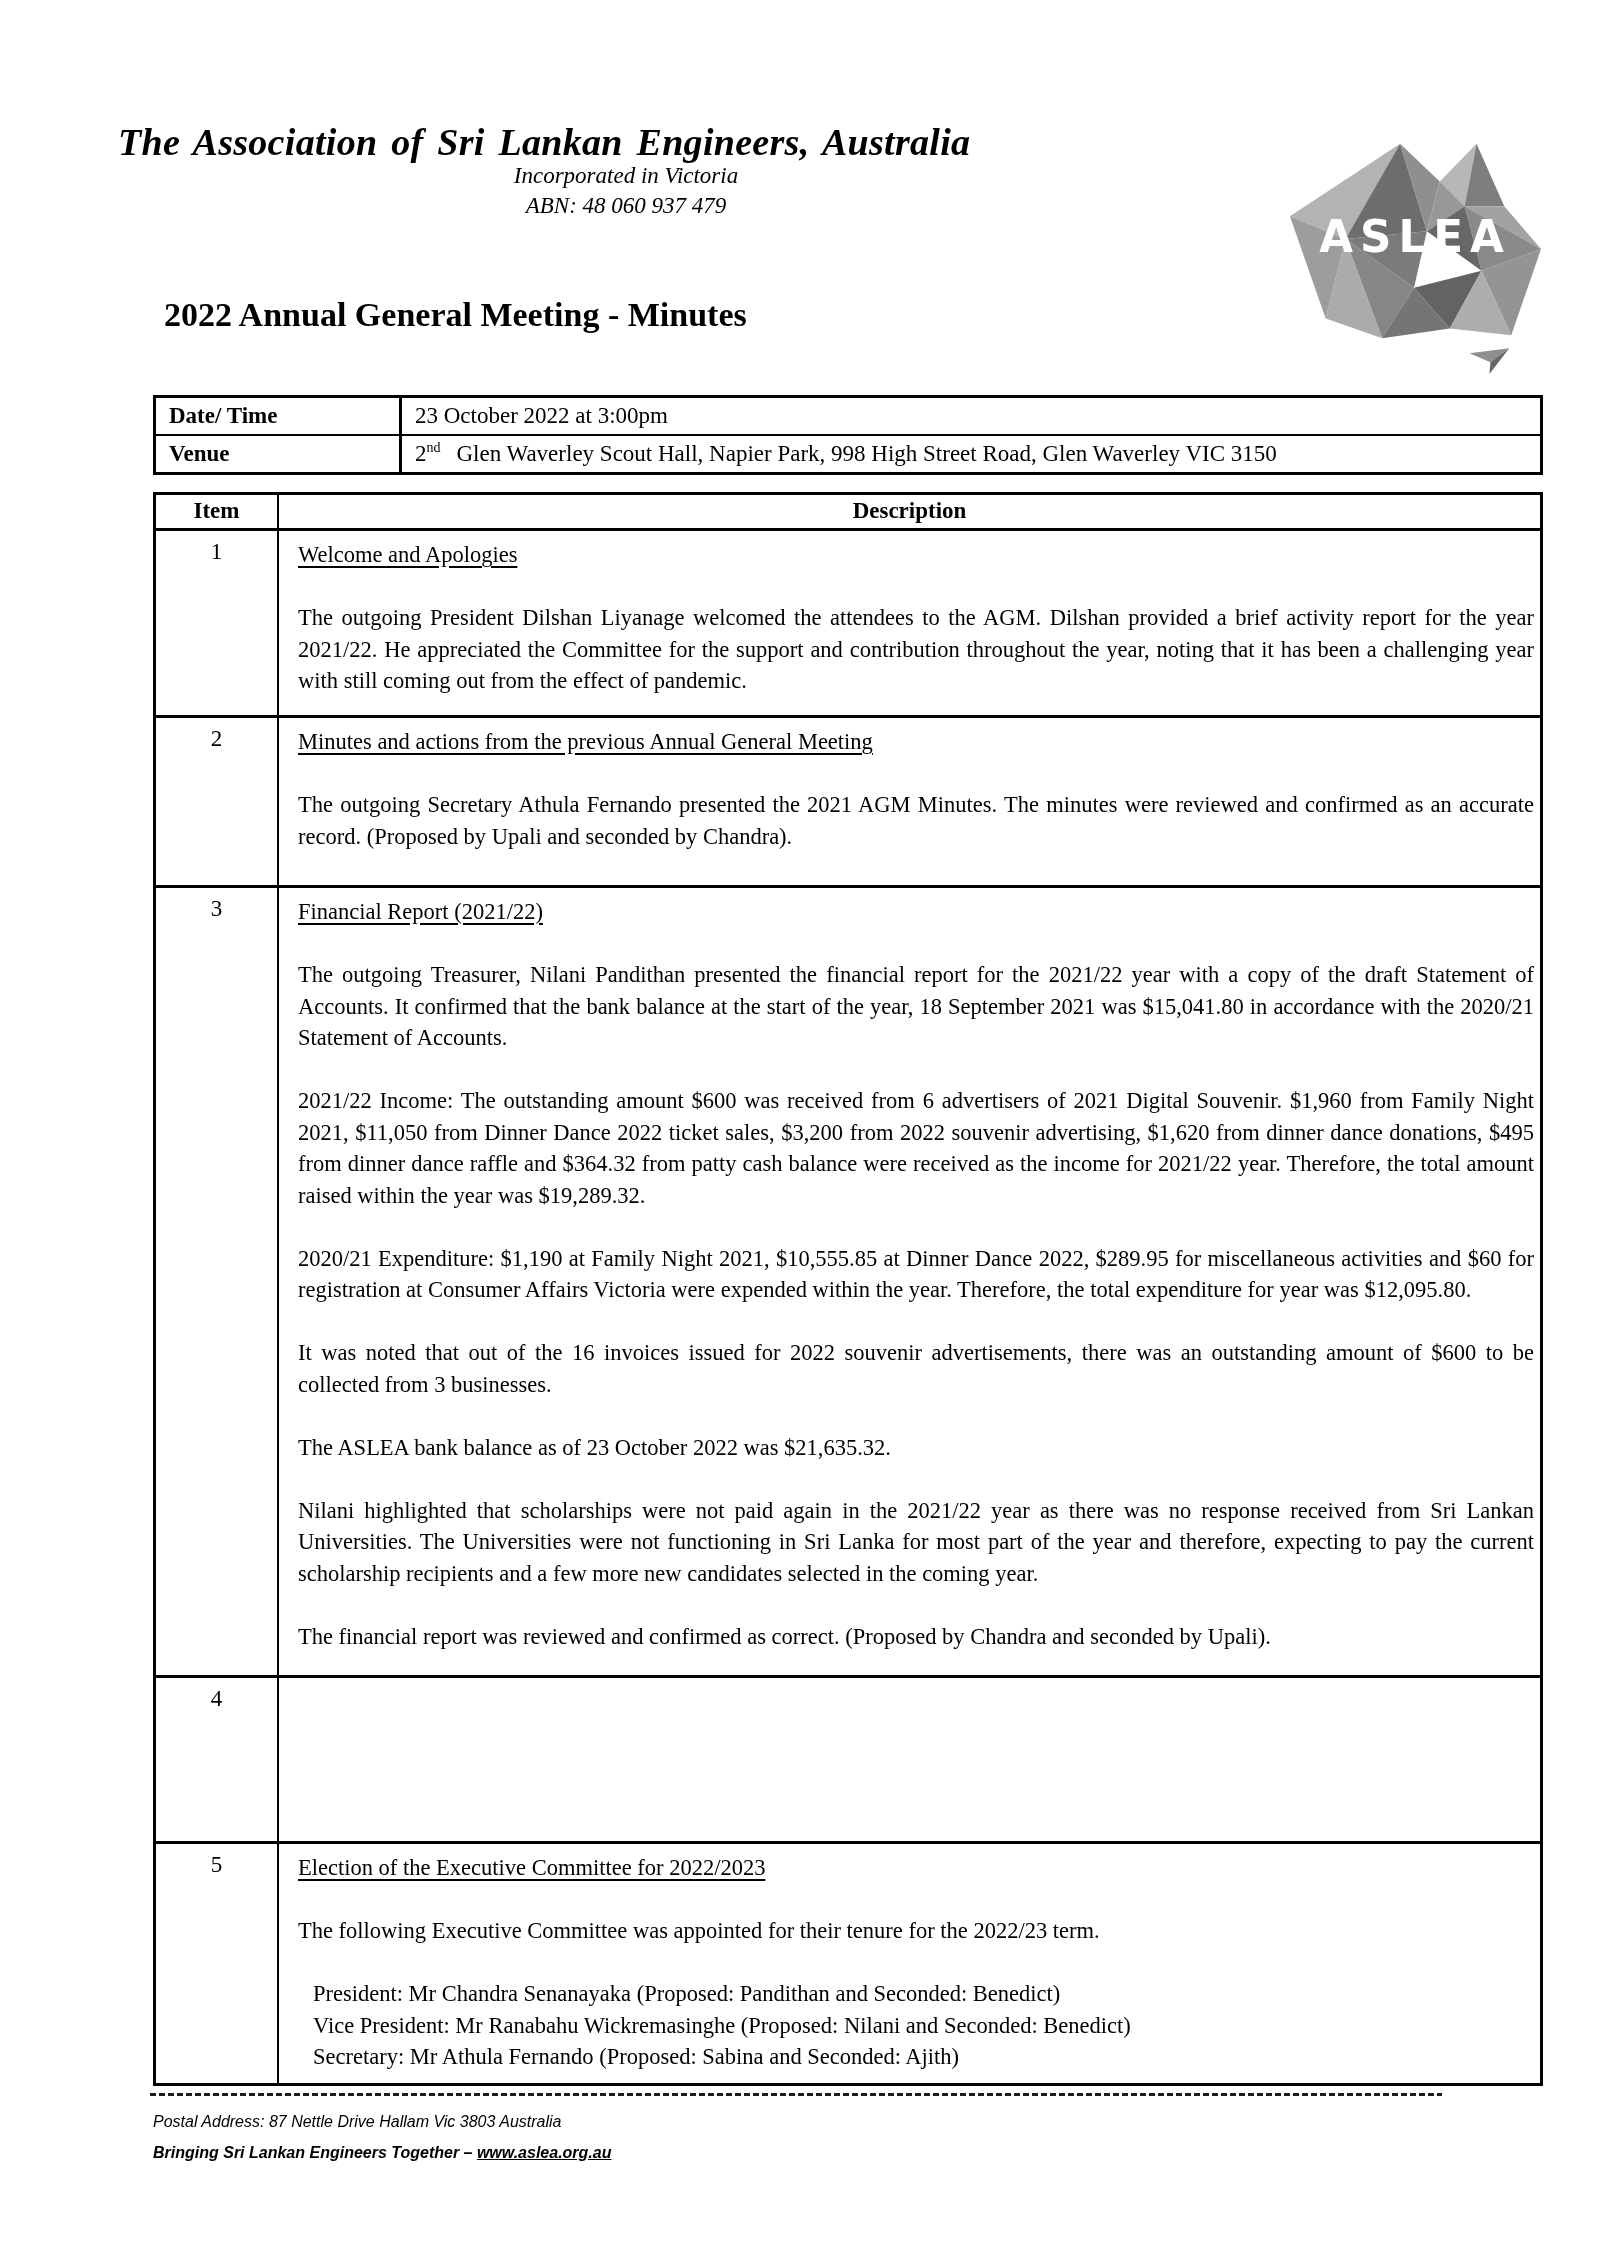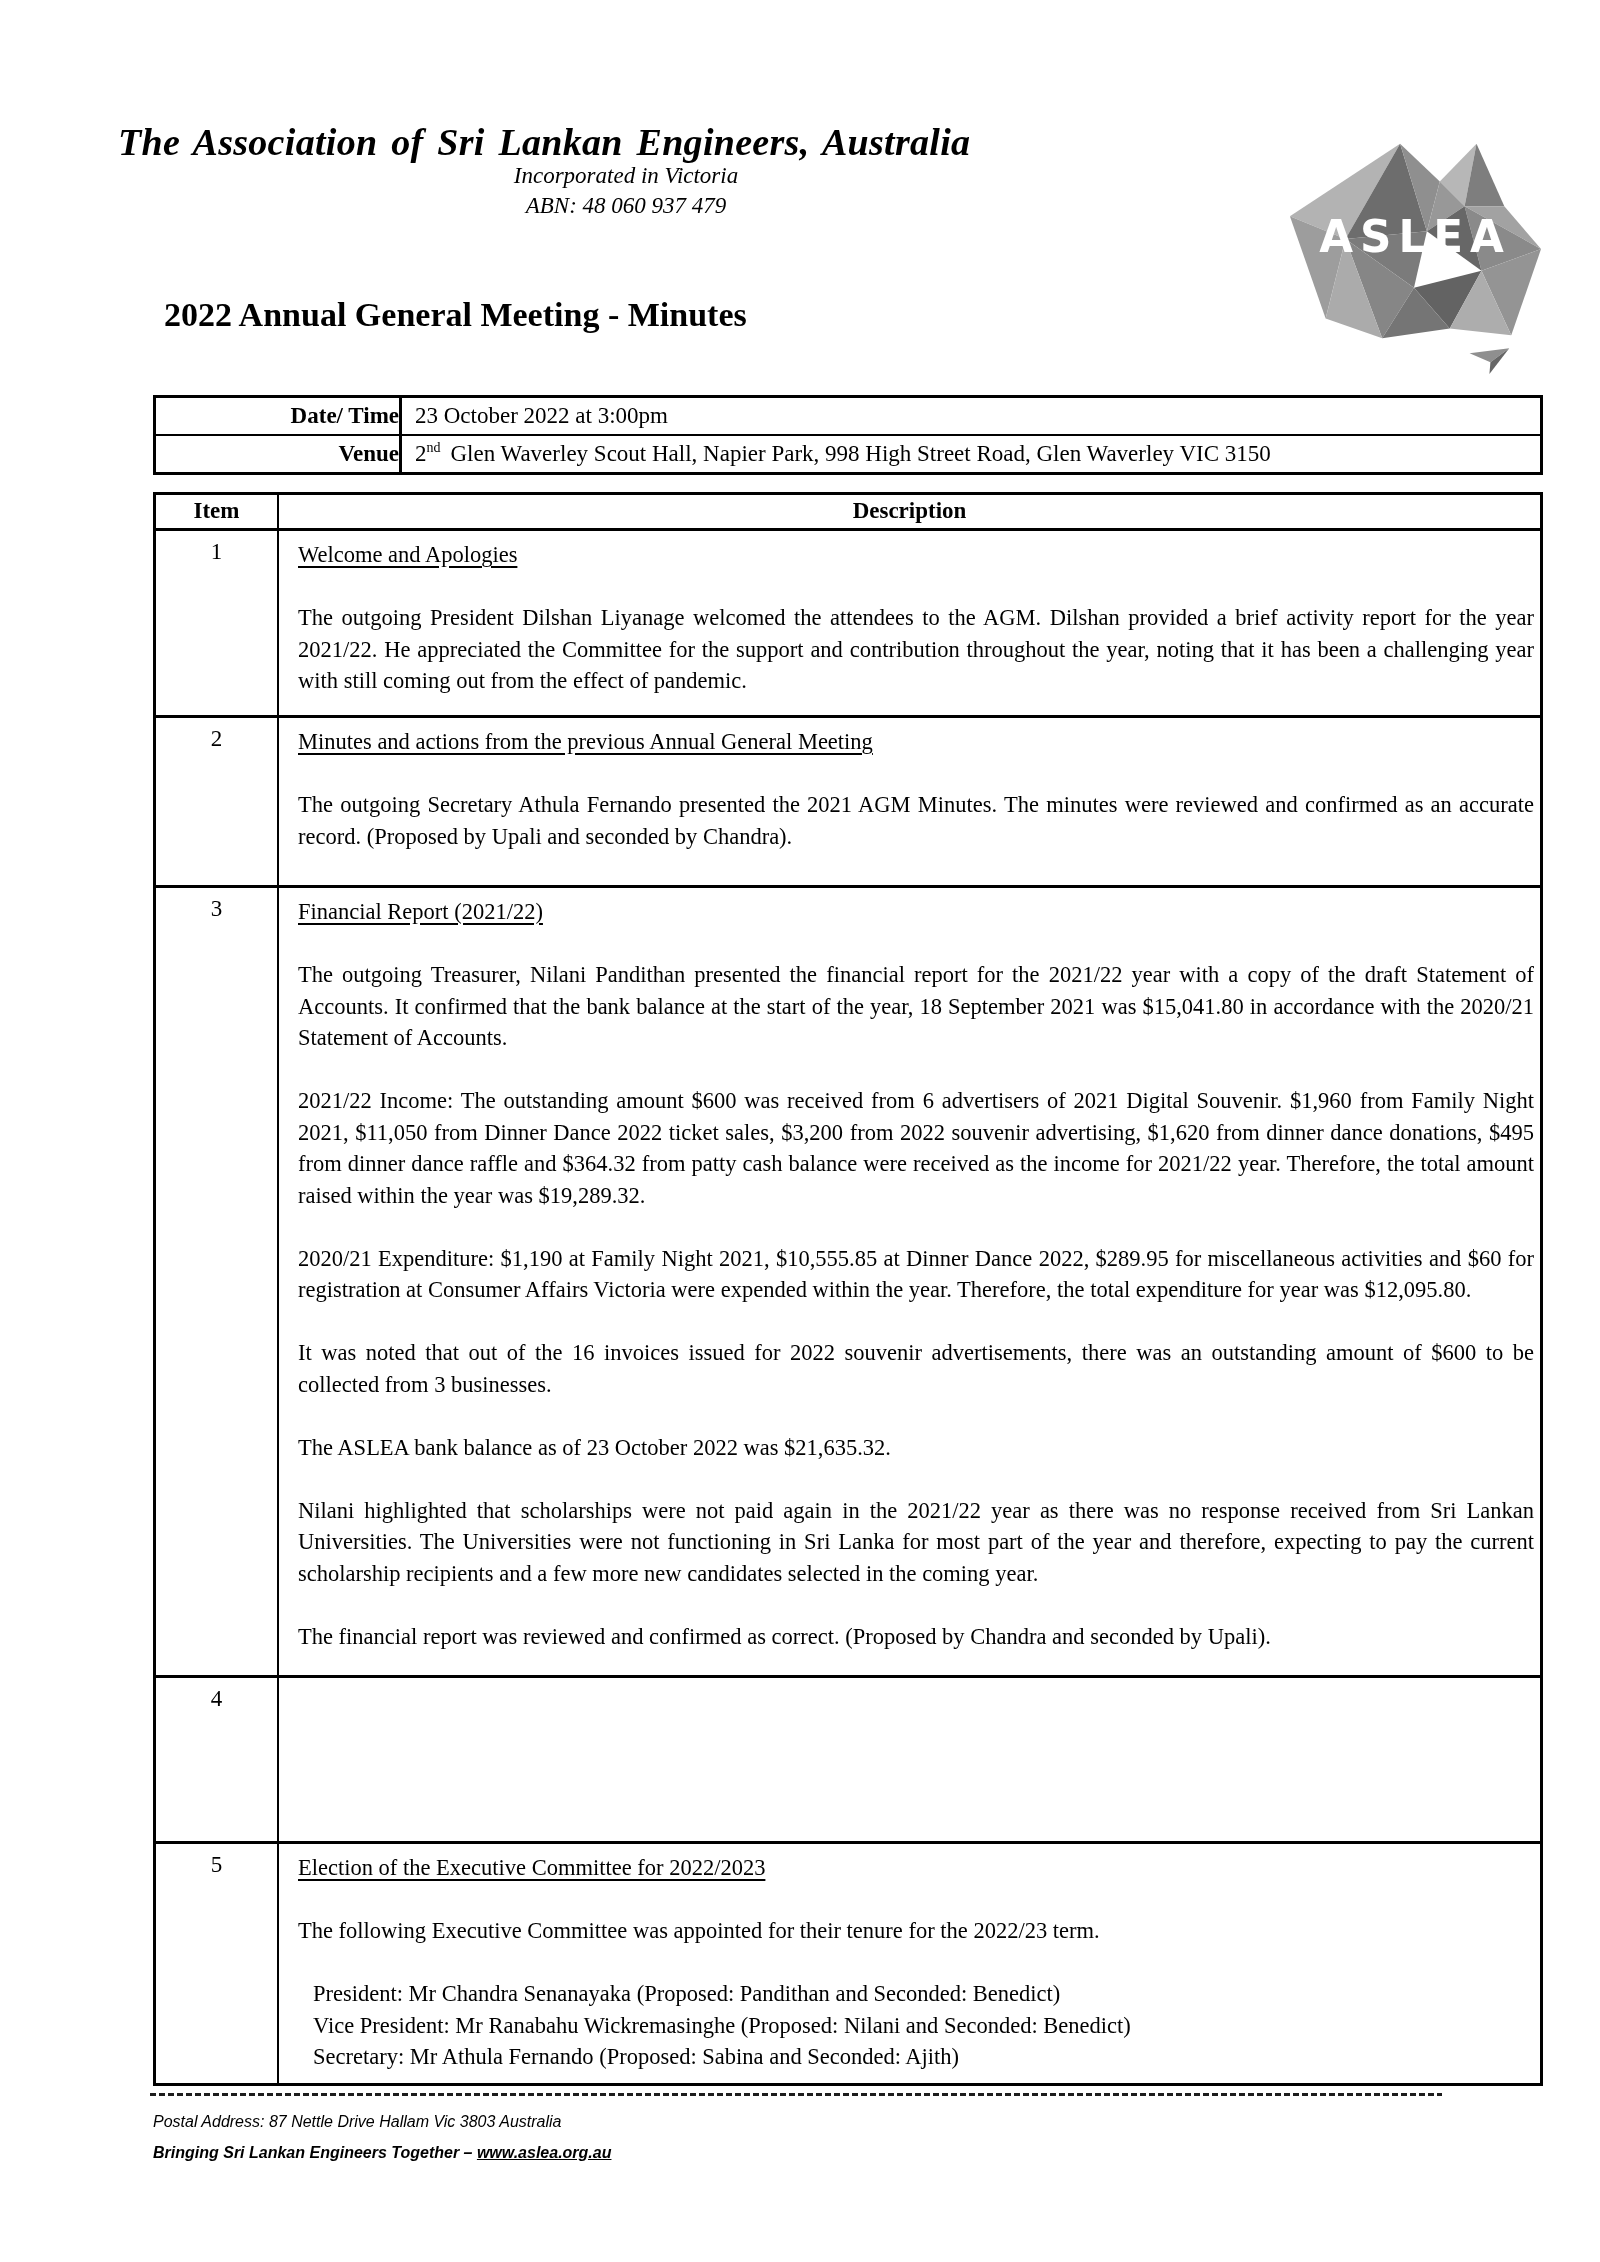--- a/index.html
+++ b/index.html
@@ -39,25 +39,24 @@
     position:absolute; left:153px; top:395px; width:1390px;
     border:3px solid #000; box-sizing:border-box;
   }
   .meta-row { display:flex; }
   .meta-row + .meta-row { border-top:2px solid #000; }
   .meta-label {
     width:230px; flex-shrink:0;
     border-right:3px solid #000;
     font-weight:bold; font-size:23px;
     padding:5px 0 5px 13px;
-    text-align:right;
   }
   .meta-value { flex:1; font-size:23px; padding:5px 0 5px 13px; }
   .sup { font-size:14px; vertical-align:super; line-height:0; }
-  .meta-rest { margin-left:10px;font-family:Liberation Serif, serif; }
+  .meta-rest { margin-left:16px;font-family:Liberation Serif, serif; }
 
   
   .main-table {
     position:absolute; left:153px; top:492px; width:1390px;
     border:3px solid #000; box-sizing:border-box;
   }
   .header-row { display:flex; border-bottom:3px solid #000; }
   .hdr-item {
     width:121px; flex-shrink:0; border-right:2px solid #000;
     text-align:center; font-weight:bold; font-size:23px; padding:3px 0 4px 0;

